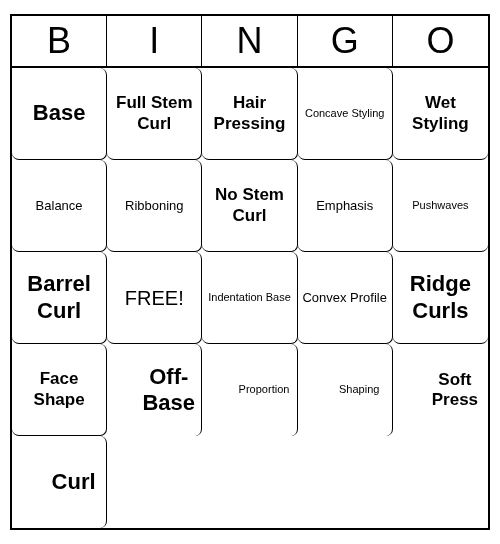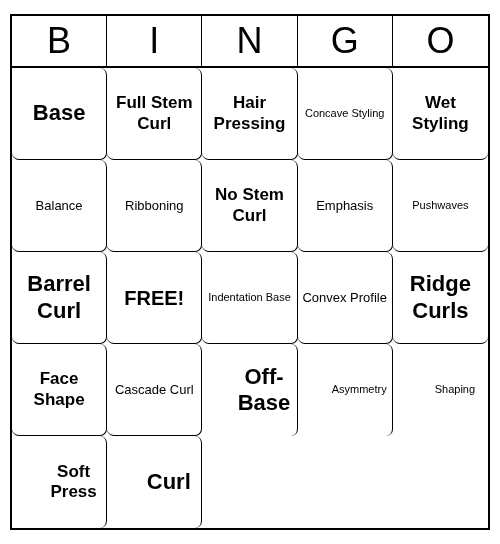--- a/index.html
+++ b/index.html
@@ -80,21 +80,21 @@
       font-size: 17px;
       font-weight: bold;
     }
 
     .bingo-cell.small-text {
       font-size: 11px;
     }
 
     .bingo-cell.free-cell {
       font-size: 20px;
-      font-weight: bold;
+      font-weight: normal;
     }
   </style>
 </head>
 <body>
 
 <div class="bingo-card">
   <div class="bingo-header">
   <div class="bingo-header-cell">B</div>
       <div class="bingo-header-cell">I</div>
       <div class="bingo-header-cell">N</div>
@@ -111,20 +111,19 @@
       <div class="bingo-cell">Ribboning</div>
       <div class="bingo-cell medium-text">No Stem Curl</div>
       <div class="bingo-cell">Emphasis</div>
       <div class="bingo-cell small-text">Pushwaves</div>
       <div class="bingo-cell large-text">Barrel Curl</div>
       <div class="bingo-cell free-cell">FREE!</div>
       <div class="bingo-cell small-text">Indentation Base</div>
       <div class="bingo-cell">Convex Profile</div>
       <div class="bingo-cell large-text">Ridge Curls</div>
       <div class="bingo-cell medium-text">Face Shape</div>
-      <div class="bingo-cell">Cascade Curl</div>
       <div class="bingo-cell large-text">Off-Base</div>
-      <div class="bingo-cell small-text">Asymmetry</div>
+      <div class="bingo-cell small-text">Proportion</div>
       <div class="bingo-cell small-text">Shaping</div>
       <div class="bingo-cell medium-text">Soft Press</div>
       <div class="bingo-cell large-text">Curl</div>
     </div>
 </div>
 
 </body></html>

